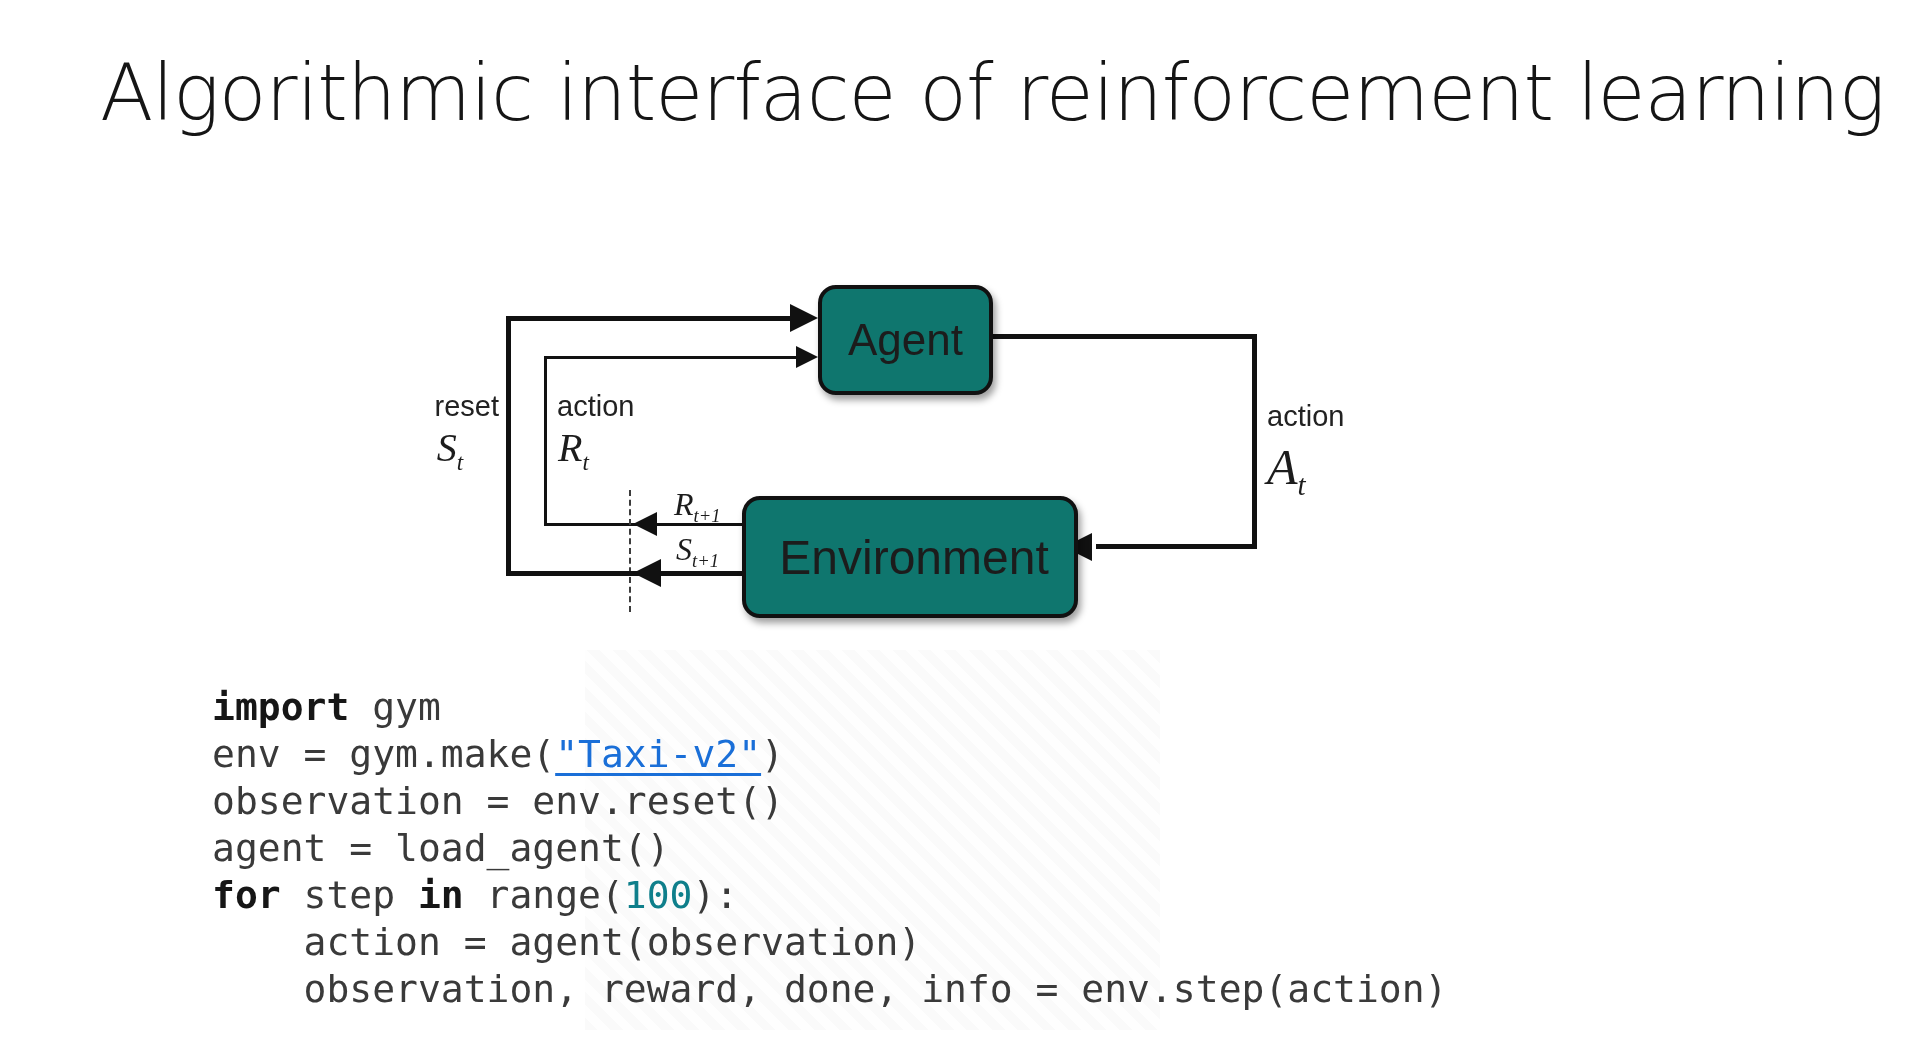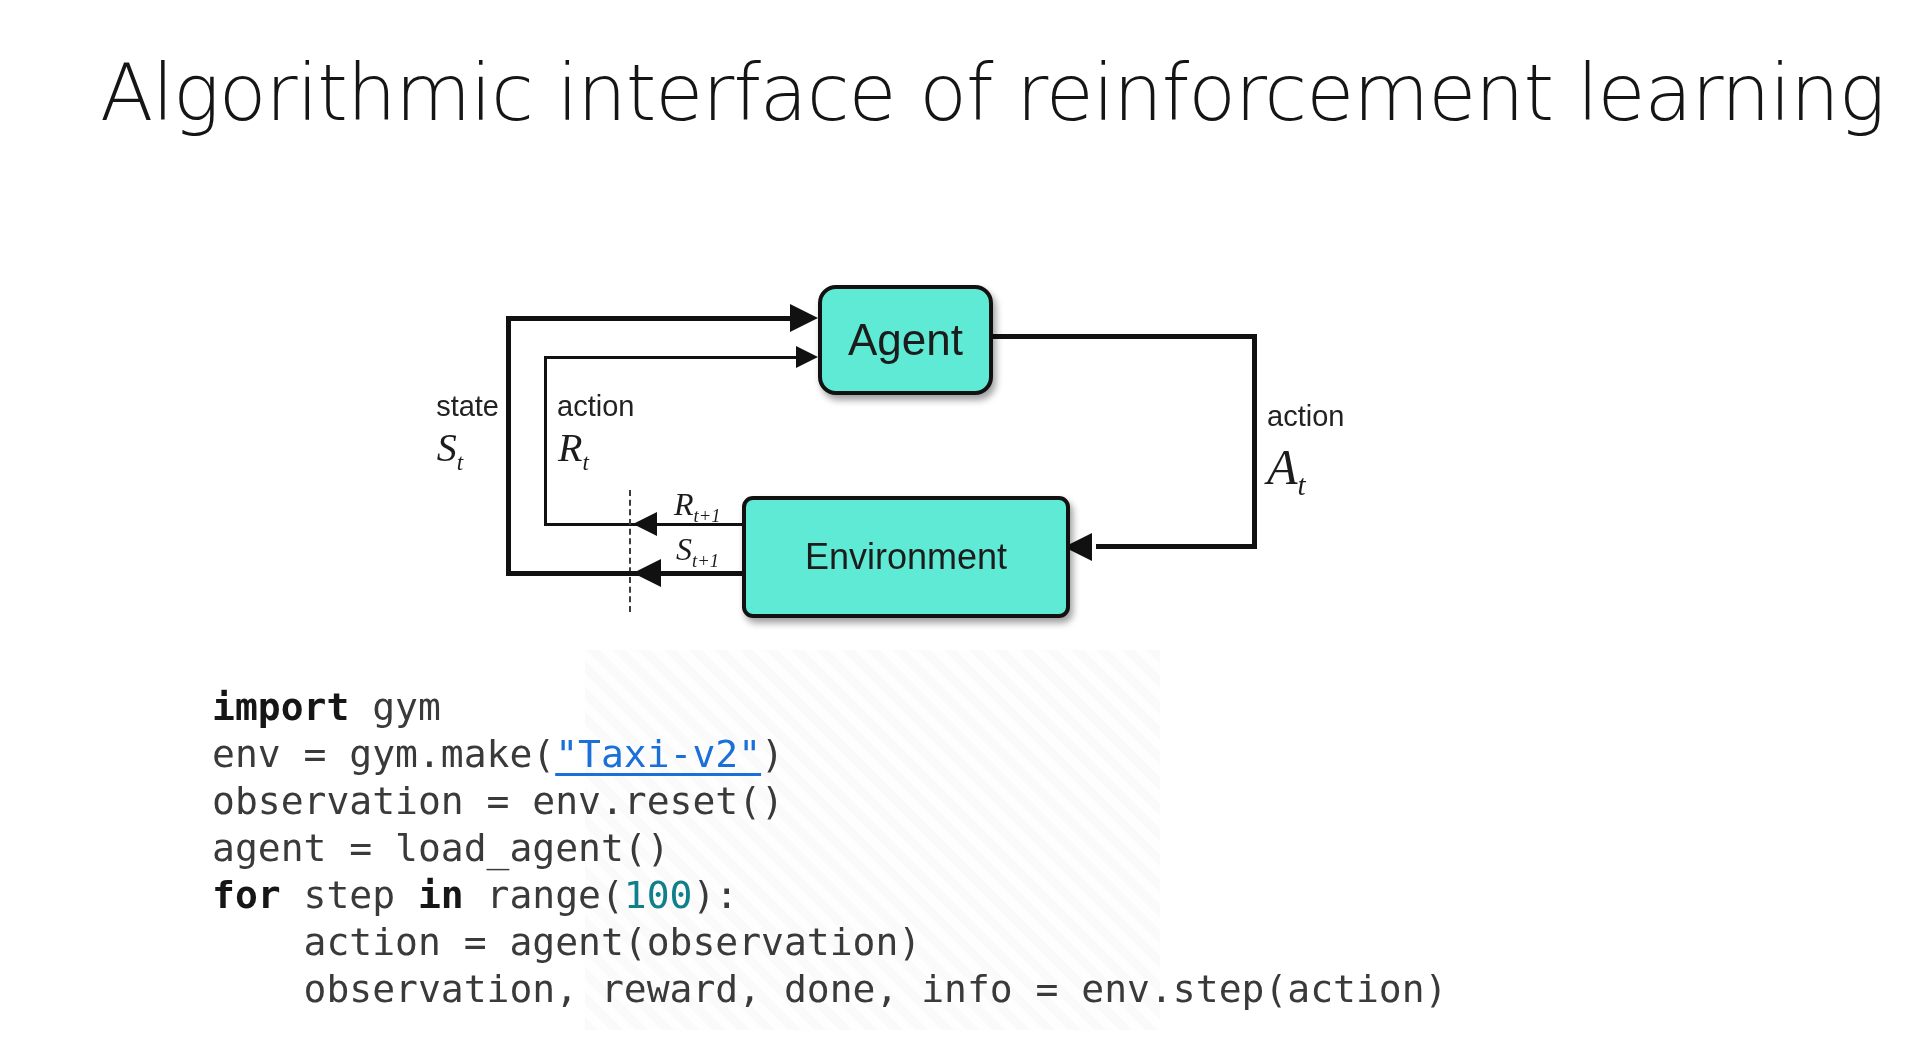--- a/index.html
+++ b/index.html
@@ -4,25 +4,25 @@
 <style>
   html,body{margin:0;padding:0;background:#fff;}
   .slide{position:relative;width:1920px;height:1048px;background:#ffffff;overflow:hidden;
          font-family:"Liberation Sans",sans-serif;}
   
   .title{position:absolute;left:100px;top:48px;font-size:78px;font-weight:200;
          color:#151515;letter-spacing:-1px;white-space:nowrap;
          font-family:"DejaVu Sans","Liberation Sans",sans-serif;}
   
   .ln{position:absolute;background:var(--line);}
-  .box{position:absolute;background:#5eead4;border:4px solid var(--line);display:flex;
+  .box{position:absolute;background:#0f766e;border:4px solid var(--line);display:flex;
        align-items:center;justify-content:center;color:#1c1c1c;
        box-shadow:3px 5px 7px rgba(0,0,0,0.38);}
   .agent-box{left:818px;top:285px;width:167px;height:102px;border-radius:18px;font-size:44px;}
-  .env-box{left:742px;top:496px;width:320px;height:114px;border-radius:11px;font-size:36px;}
+  .env-box{left:742px;top:496px;width:320px;height:114px;border-radius:18px;font-size:48px;padding-left:8px;}
   .arr{position:absolute;width:0;height:0;}
   .arr.r-big{border-top:14px solid transparent;border-bottom:14px solid transparent;border-left:28px solid var(--line);}
   .arr.r-sm {border-top:11px solid transparent;border-bottom:11px solid transparent;border-left:22px solid var(--line);}
   .arr.l-sm {border-top:12px solid transparent;border-bottom:12px solid transparent;border-right:24px solid var(--line);}
   .arr.l-big{border-top:14px solid transparent;border-bottom:14px solid transparent;border-right:28px solid var(--line);}
   .dashed{position:absolute;width:0;border-left:2px dashed #3c3c3c;}
   .dlabel{position:absolute;font-size:29px;color:#222;white-space:nowrap;}
   .sym{position:absolute;font-family:"Liberation Serif","DejaVu Serif",serif;font-style:italic;
        color:#1c1c1c;white-space:nowrap;}
   .sym sub{font-size:0.58em;font-style:italic;line-height:0;}
@@ -70,21 +70,21 @@
     <div class="ln" style="left:1096px;top:544px;width:161px;height:5px;"></div>
     <div class="arr l-big" style="left:1064px;top:533px;"></div>
 
     <div class="box agent-box">
       <span>Agent</span>
     </div>
     <div class="box env-box">
       <span>Environment</span>
     </div>
 
-    <div class="dlabel" style="left:408px;top:390px;width:91px;text-align:right;">state</div>
+    <div class="dlabel" style="left:408px;top:390px;width:91px;text-align:right;">reset</div>
     <div class="sym big" style="left:408px;top:424px;width:84px;text-align:center;"><span>S</span><sub>t</sub></div>
 
     <div class="dlabel" style="left:557px;top:390px;">action</div>
     <div class="sym big" style="left:558px;top:424px;text-align:right;"><span>R</span><sub>t</sub></div>
 
     <div class="sym small" style="left:674px;top:486px;"><span>R</span><sub>t+1</sub></div>
     <div class="sym small" style="left:676px;top:531px;"><span>S</span><sub>t+1</sub></div>
 
     <div class="dlabel" style="left:1267px;top:400px;">action</div>
     <div class="sym mid" style="left:1267px;top:438px;"><span>A</span><sub>t</sub></div>

